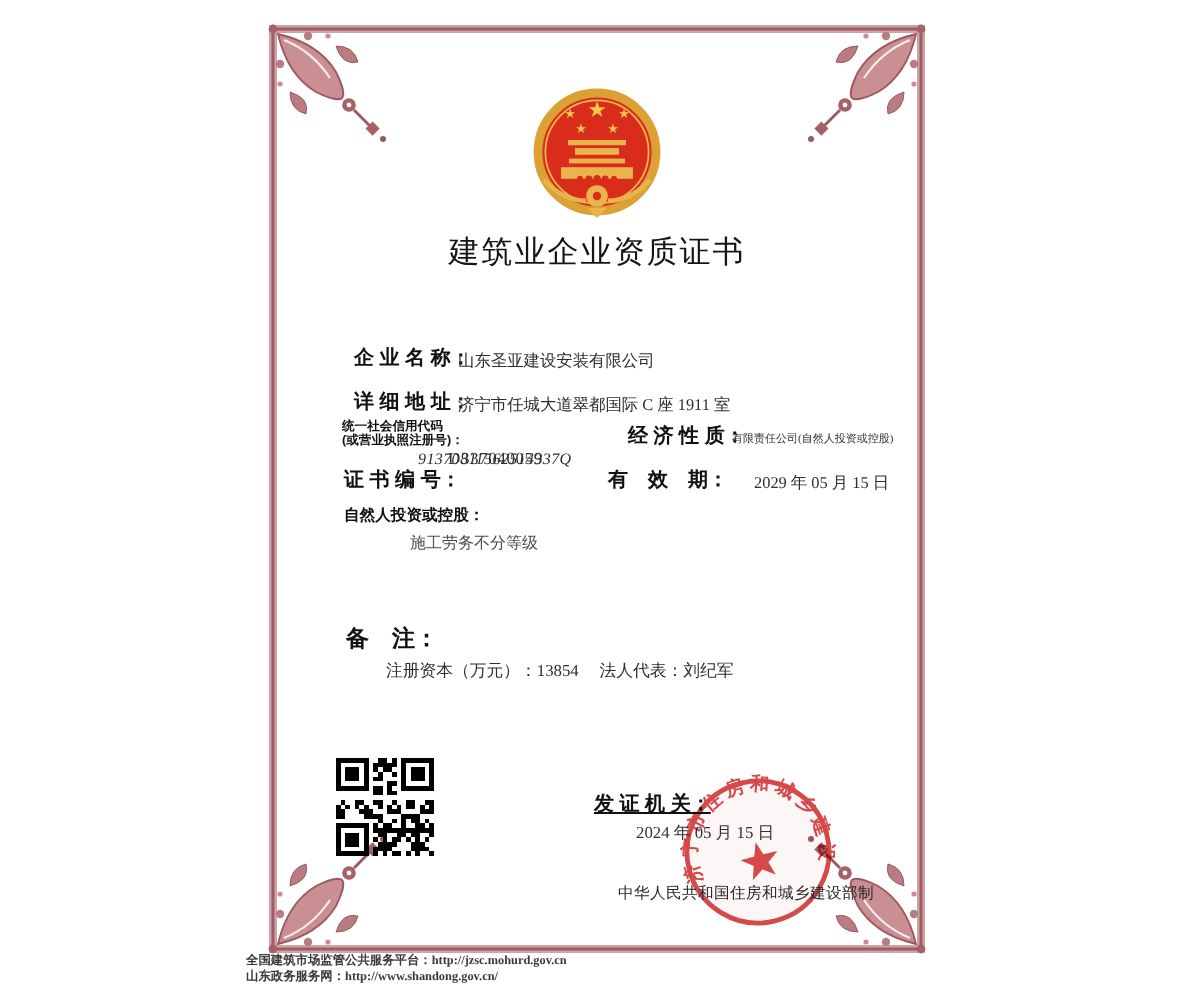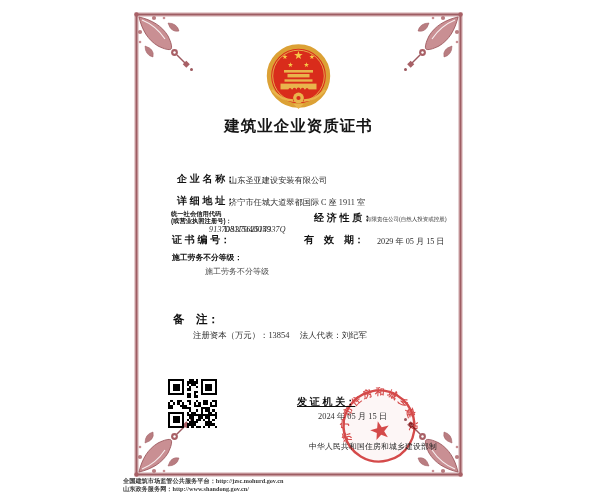--- a/index.html
+++ b/index.html
@@ -8,21 +8,21 @@
     font-family:"Liberation Sans",sans-serif;
   }
   .abs{position:absolute;}
   
   #frame-svg{position:absolute;left:0;top:0;width:600px;height:500px;pointer-events:none;}
   
   .emblem{position:absolute;left:264px;top:44px;width:69px;height:68px;}
   
   .cert-title{
     position:absolute;left:137px;top:116px;width:323px;text-align:center;
-    font-size:15.5px;font-weight:bold;letter-spacing:1px;color:#151515;
+    font-size:15.5px;font-weight:normal;letter-spacing:1px;color:#151515;
   }
   
   .lbl{font-weight:bold;color:#111;font-size:10px;white-space:nowrap;}
   .val{font-family:"Liberation Serif",serif;color:#2e2e2e;font-size:8.2px;white-space:nowrap;}
   .row-name-lbl{left:177px;top:172px;}
   .row-name-val{left:229px;top:175px;}
   .row-addr-lbl{left:177px;top:194px;}
   .row-addr-val{left:229px;top:197px;text-align:center;}
   .credit-lbl{left:171px;top:210px;font-size:6.3px;line-height:7px;font-weight:bold;color:#111;}
   .credit-val{left:209px;top:225px;font-size:8px;letter-spacing:.2px;font-style:italic;}
@@ -125,21 +125,21 @@
 
 <div class="abs lbl econ-lbl">经 济 性 质：</div>
 <div class="abs val econ-val">有限责任公司(自然人投资或控股)</div>
 
 <div class="abs lbl certno-lbl">证 书 编 号：</div>
 <div class="abs val certno-val">D337040059</div>
 
 <div class="abs lbl valid-lbl">有　效　期：</div>
 <div class="abs val valid-val">2029 年 05 月 15 日</div>
 
-<div class="abs lbl qual-lbl">施工劳务不分等级：</div>
+<div class="abs lbl qual-lbl">自然人投资或控股：</div>
 <div class="abs val qual-val">施工劳务不分等级</div>
 
 <div class="abs lbl remark-lbl">备　注：</div>
 <div class="abs val remark-val">注册资本（万元）：13854　 法人代表：刘纪军</div>
 
 <svg class="qr" id="qr-svg" viewBox="0 0 21 21" shape-rendering="crispEdges">
     <rect x="9" y="0" width="1" height="1" fill="#000"></rect>
     <rect x="10" y="0" width="1" height="1" fill="#000"></rect>
     <rect x="12" y="0" width="1" height="1" fill="#000"></rect>
     <rect x="8" y="1" width="1" height="1" fill="#000"></rect>

